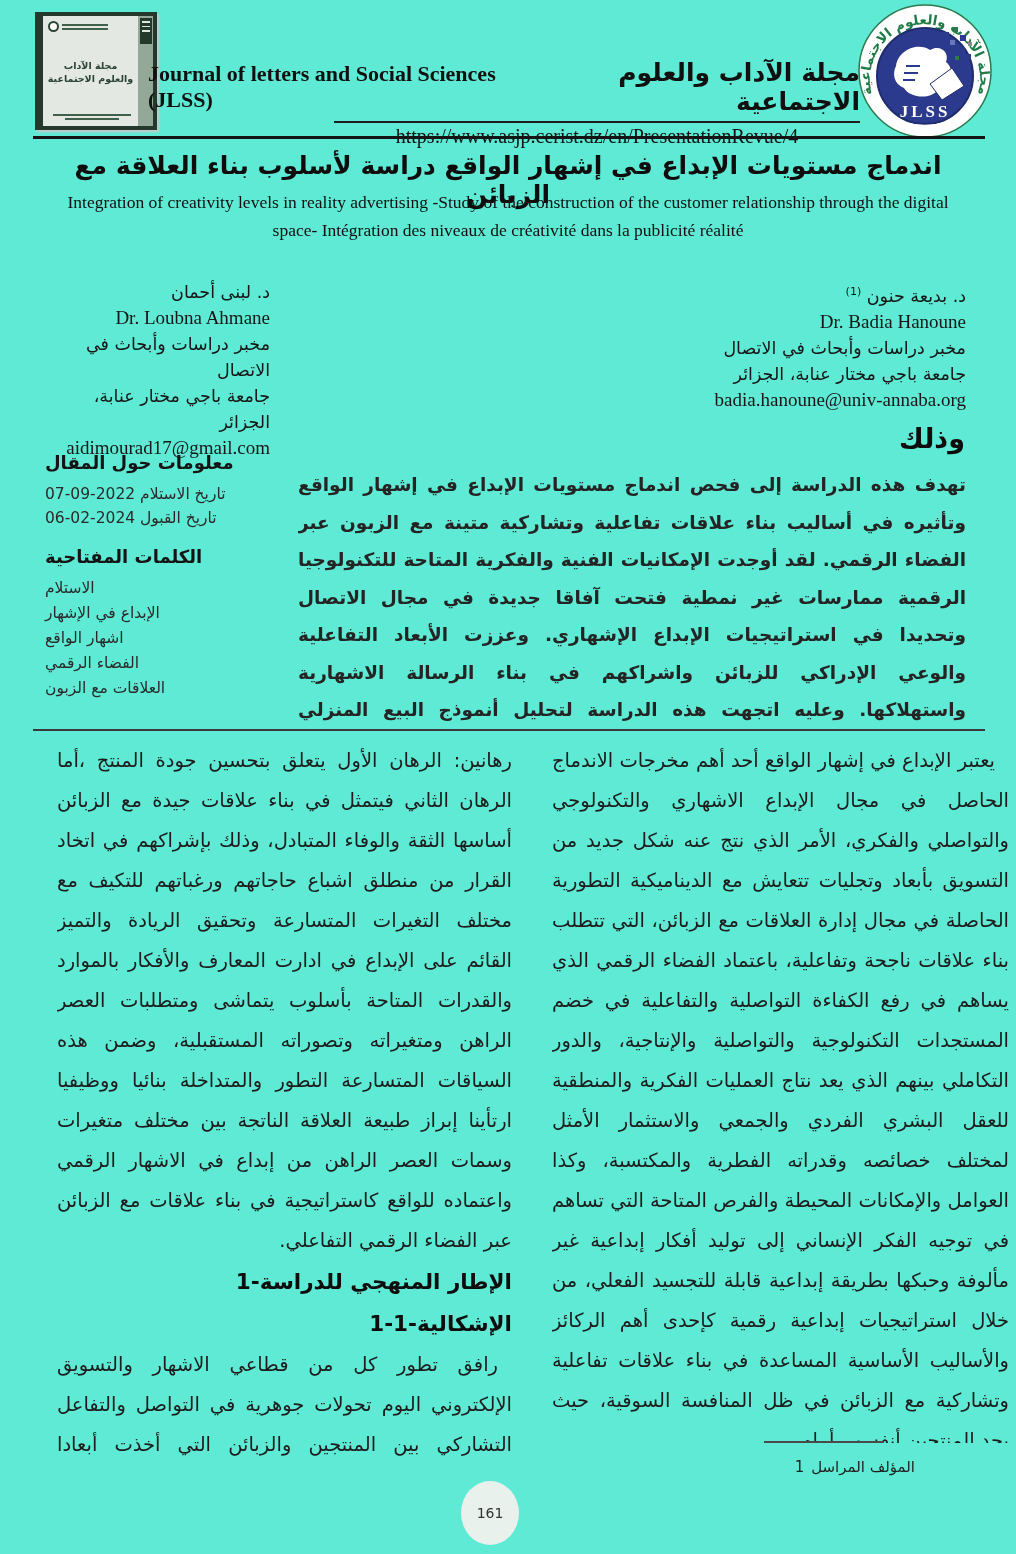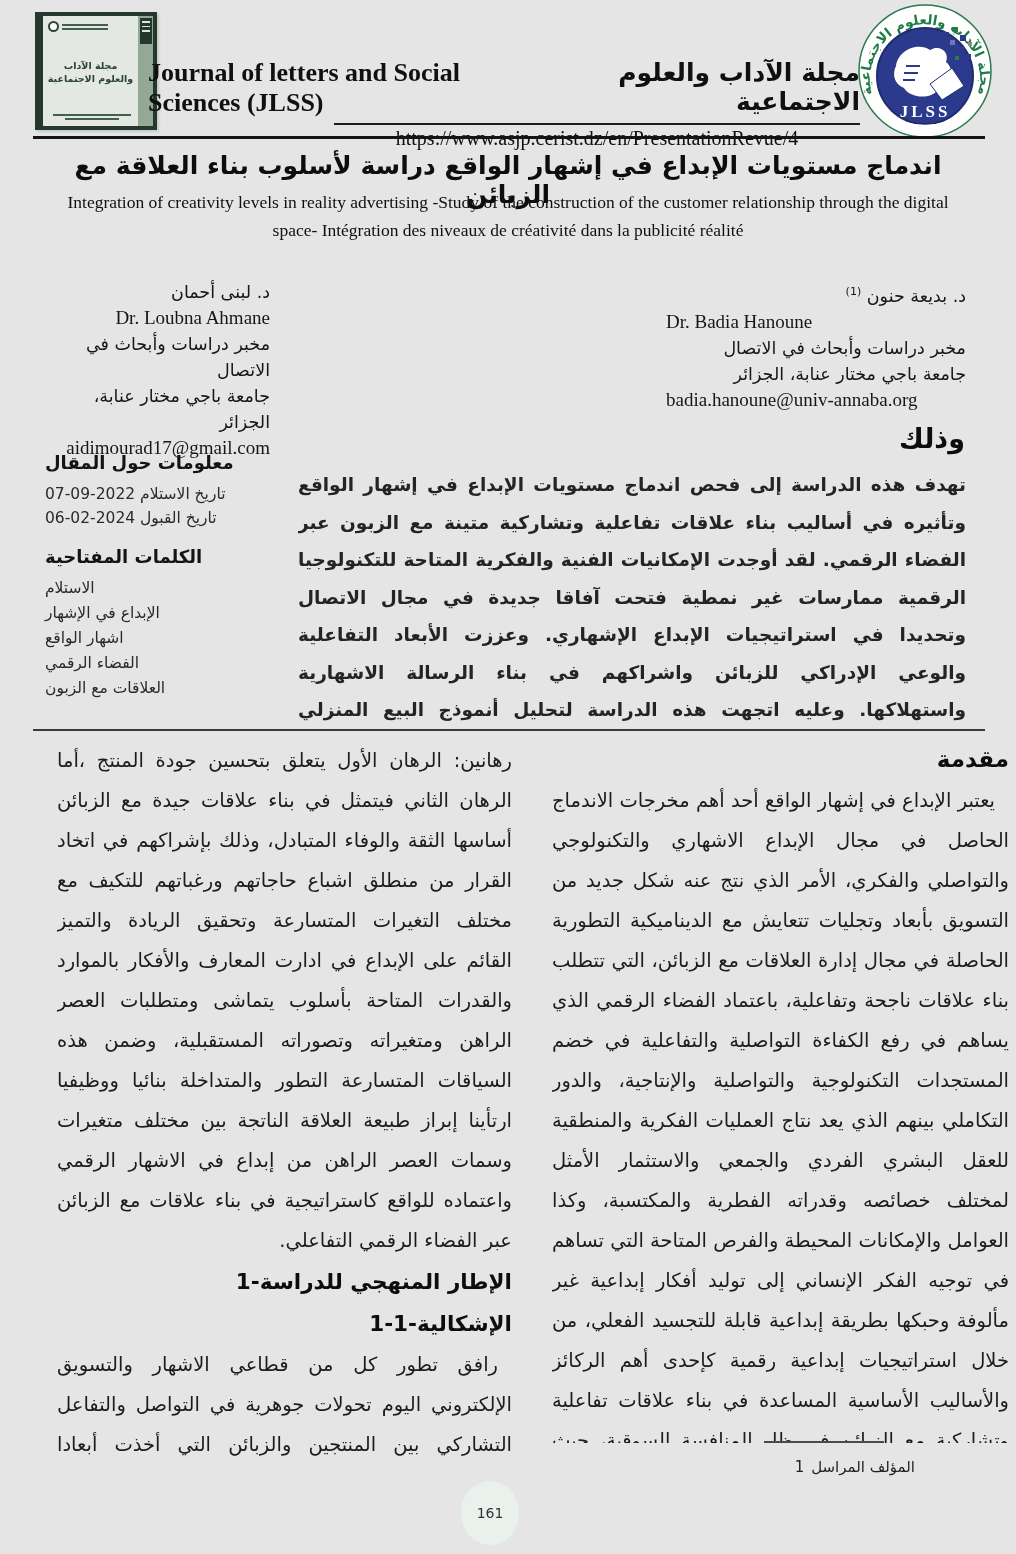--- a/index.html
+++ b/index.html
@@ -1,40 +1,40 @@
 <!DOCTYPE html>
 <html lang="ar"><head>
 <meta charset="utf-8">
 <style>
   * { margin:0; padding:0; box-sizing:border-box; }
   html,body { background:#888; }
   .page {
     position:relative; width:1016px; height:1554px; margin:0 auto;
-    background:#e5e5e5; overflow:hidden;
+    background:#5eead4; overflow:hidden;
     font-family:"DejaVu Sans", sans-serif; color:#1c1c1c;
   }
   
   .cover { position:absolute; left:35px; top:12px; width:122px; height:118px;
     background:#24392b; padding:4px 4px 4px 8px; box-shadow:2px 2px 2px #c9c9c9; }
   .cover-inner { position:relative; width:100%; height:100%; background:#e3e8e2; overflow:hidden; }
   .cover-stripe { position:absolute; right:0; top:0; bottom:0; width:15px; background:#93a896; }
   .cover-sidebox { position:absolute; right:1px; top:2px; width:12px; height:26px; background:#24392b; }
   .cover-sidebox i { display:block; width:8px; height:1.5px; background:#dfe5df; margin:3px auto 0; }
   .cover-top { position:absolute; left:5px; top:5px; display:flex; align-items:center; gap:3px; }
   .cover-logo-dot { width:11px; height:11px; border-radius:50%; border:2px solid #2c4434; background:#fff; }
   .cover-toplines i { display:block; width:46px; height:2px; background:#41604c; margin:2.5px 0; }
   .cover-title { position:absolute; top:44px; left:3px; right:18px; text-align:center;
     direction:rtl; font-size:9.5px; font-weight:bold; color:#2c4434; line-height:1.35; }
   .cover-bottom { position:absolute; bottom:6px; left:10px; right:22px; }
   .cover-bottom i { display:block; height:2px; background:#41604c; margin:2px 0; }
   .cover-bottom i:last-child { width:70%; margin:2px auto 0; }
 
   .hmid { position:absolute; left:148px; top:58px; width:712px; }
   .hrow { display:flex; justify-content:space-between; align-items:baseline; }
-  .jtitle-en { font-family:"Liberation Serif", serif; font-weight:bold; font-size:26px; color:#101010; }
+  .jtitle-en { font-family:"Liberation Serif", serif; font-weight:bold; font-size:22px; color:#101010; }
   .jtitle-ar { direction:rtl; font-weight:bold; font-size:25px; color:#101010; }
   .urlwrap { margin-left:186px; margin-top:5px; border-top:2px solid #1d1d1d; text-align:center; padding-top:2px; }
   .jurl { font-family:"Liberation Serif", serif; font-size:20px; color:#101010; }
   .hrule { position:absolute; left:33px; top:136px; width:952px; height:3px; background:#141414; }
   .logo { position:absolute; left:856px; top:2px; width:138px; height:138px; }
 
   
   .title-ar { position:absolute; top:151px; left:48px; width:920px; text-align:center;
     direction:rtl; font-size:25px; font-weight:bold; color:#0d0d0d; }
   .title-en { position:absolute; top:188px; left:43px; width:930px; text-align:center;
@@ -43,21 +43,21 @@
   
   .authors { position:absolute; top:279px; left:40px; width:926px;
     display:flex; justify-content:space-between; }
   .author { font-size:17.5px; line-height:26px; color:#161616; }
   .author .lat { font-family:"Liberation Serif", serif; font-size:19px; }
   .author-left { width:230px; }
   .author-left .ar { direction:rtl; text-align:right; }
   .author-left .lat { text-align:right; }
   .author-right { width:300px; }
   .author-right .ar { direction:rtl; text-align:right; }
-  .author-right .lat { text-align:left; }
+  .author-right .lat { text-align:right; }
   .author sup { font-size:11px; }
 
   
   .abs-head { position:absolute; top:423px; left:300px; width:665px;
     direction:rtl; text-align:right; font-size:27px; font-weight:bold; color:#0d0d0d; }
   .abs-text { position:absolute; top:466px; left:298px; width:668px; max-height:268px; overflow:hidden;
     direction:rtl; text-align:justify; font-size:18.5px; font-weight:bold; line-height:37.5px; color:#242424; }
   .info { position:absolute; left:45px; top:452px; width:218px;
     direction:rtl; text-align:left; color:#2a2a2a; }
   .info-h { font-size:18px; font-weight:bold; color:#141414; margin-bottom:9px; }
@@ -185,21 +185,20 @@
     <div class="kw">الاستلام</div>
     <div class="kw">الإبداع في الإشهار</div>
     <div class="kw">اشهار الواقع</div>
     <div class="kw">الفضاء الرقمي</div>
     <div class="kw">العلاقات مع الزبون</div>
   </div>
 
   <div class="divider"></div>
 
   <div class="col col-right">
-    <div class="intro-h">مقدمة</div>
     <p class="indent">يعتبر الإبداع في إشهار الواقع أحد أهم مخرجات الاندماج الحاصل في مجال الإبداع الاشهاري والتكنولوجي والتواصلي والفكري، الأمر الذي نتج عنه شكل جديد من التسويق بأبعاد وتجليات تتعايش مع الديناميكية التطورية الحاصلة في مجال إدارة العلاقات مع الزبائن، التي تتطلب بناء علاقات ناجحة وتفاعلية، باعتماد الفضاء الرقمي الذي يساهم في رفع الكفاءة التواصلية والتفاعلية في خضم المستجدات التكنولوجية والتواصلية والإنتاجية، والدور التكاملي بينهم الذي يعد نتاج العمليات الفكرية والمنطقية للعقل البشري الفردي والجمعي والاستثمار الأمثل لمختلف خصائصه وقدراته الفطرية والمكتسبة، وكذا العوامل والإمكانات المحيطة والفرص المتاحة التي تساهم في توجيه الفكر الإنساني إلى توليد أفكار إبداعية غير مألوفة وحبكها بطريقة إبداعية قابلة للتجسيد الفعلي، من خلال استراتيجيات إبداعية رقمية كإحدى أهم الركائز والأساليب الأساسية المساعدة في بناء علاقات تفاعلية وتشاركية مع الزبائن في ظل المنافسة السوقية، حيث يجد المنتجين أنفسهم أمام</p>
   </div>
 
   <div class="col col-left">
     <p>رهانين: الرهان الأول يتعلق بتحسين جودة المنتج ،أما الرهان الثاني فيتمثل في بناء علاقات جيدة مع الزبائن أساسها الثقة والوفاء المتبادل، وذلك بإشراكهم في اتخاد القرار من منطلق اشباع حاجاتهم ورغباتهم للتكيف مع مختلف التغيرات المتسارعة وتحقيق الريادة والتميز القائم على الإبداع في ادارت المعارف والأفكار بالموارد والقدرات المتاحة بأسلوب يتماشى ومتطلبات العصر الراهن ومتغيراته وتصوراته المستقبلية، وضمن هذه السياقات المتسارعة التطور والمتداخلة بنائيا ووظيفيا ارتأينا إبراز طبيعة العلاقة الناتجة بين مختلف متغيرات وسمات العصر الراهن من إبداع في الاشهار الرقمي واعتماده للواقع كاستراتيجية في بناء علاقات مع الزبائن عبر الفضاء الرقمي التفاعلي.</p>
     <div class="sec-h"><span>الإطار المنهجي للدراسة</span><span class="sec-num" dir="ltr">1-</span></div>
     <div class="sec-h"><span>الإشكالية</span><span class="sec-num" dir="ltr">1-1-</span></div>
     <p class="indent">رافق تطور كل من قطاعي الاشهار والتسويق الإلكتروني اليوم تحولات جوهرية في التواصل والتفاعل التشاركي بين المنتجين والزبائن التي أخذت أبعادا وأحجاما مختلفة تجاوزت بها حدود الرقعة الجغرافية التي ينشط فيها المنتجين عبر</p>
   </div>
 

